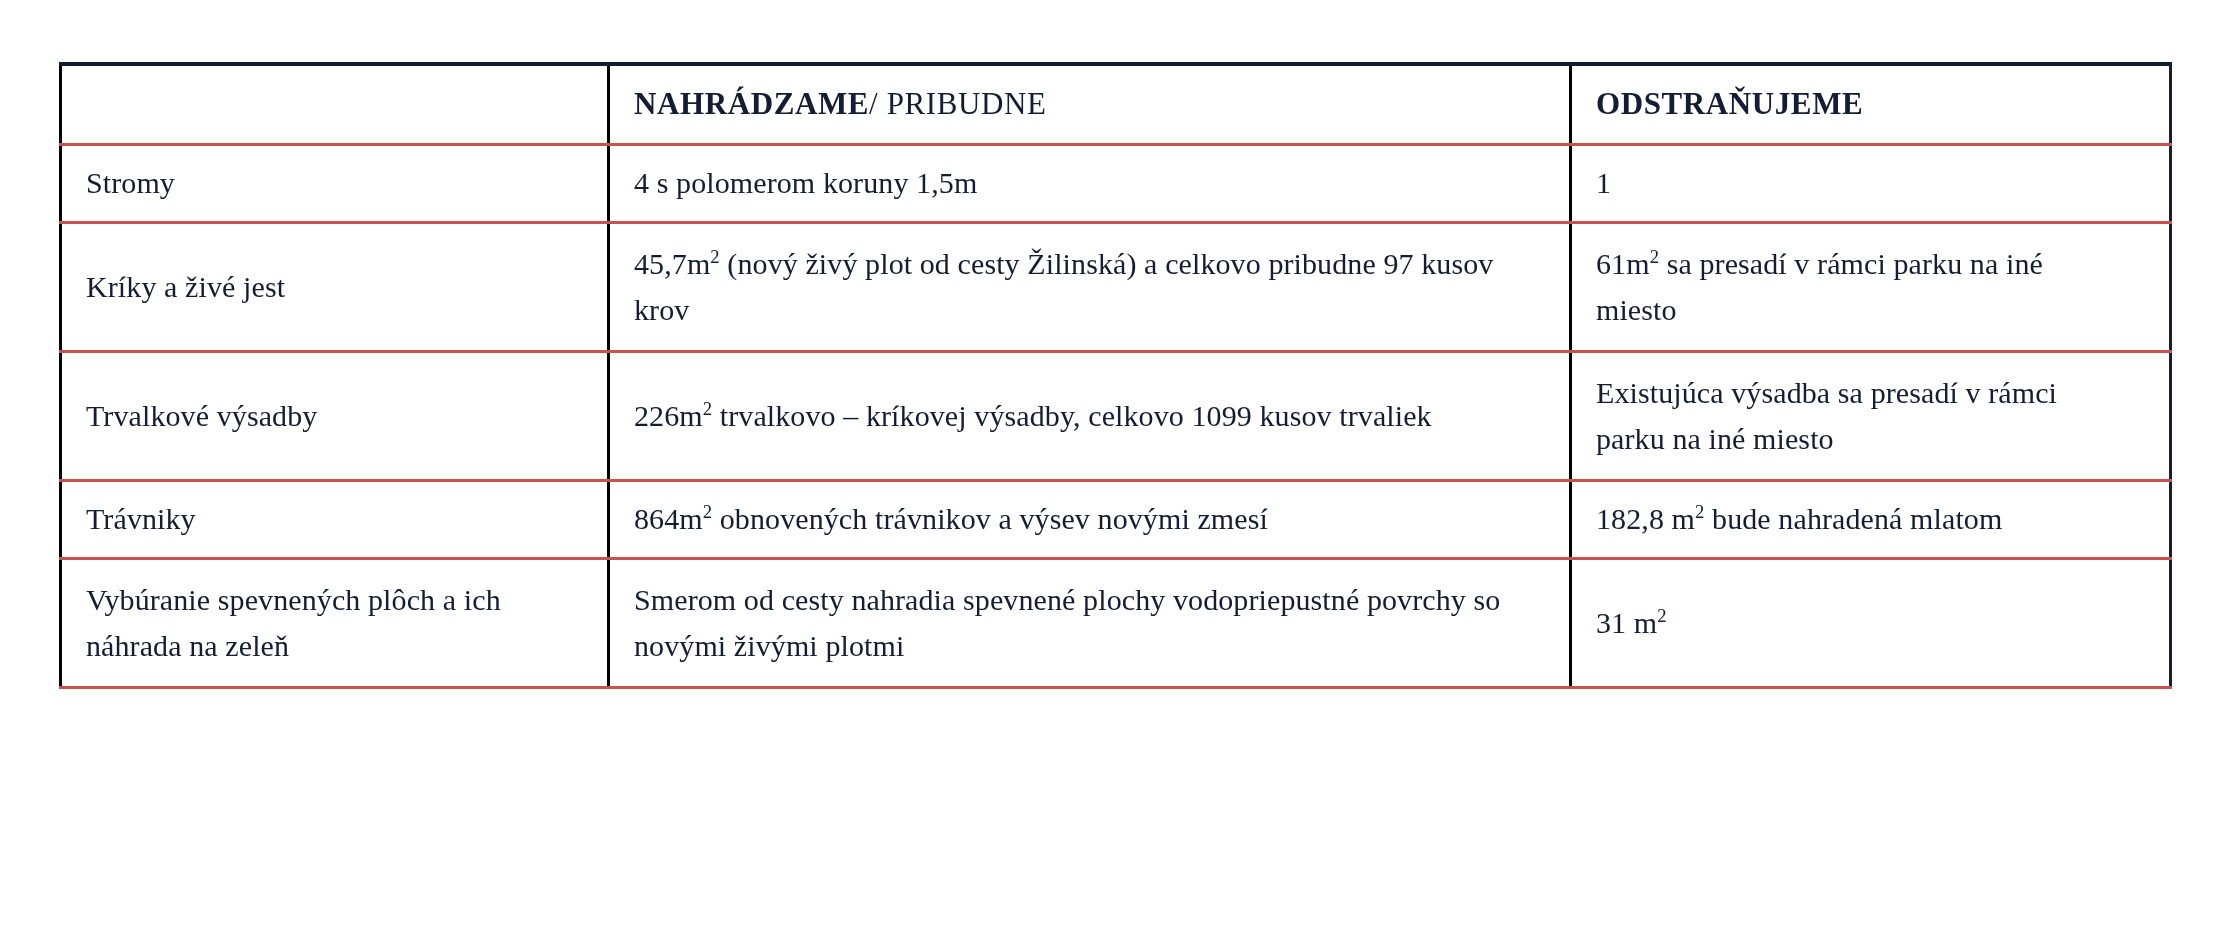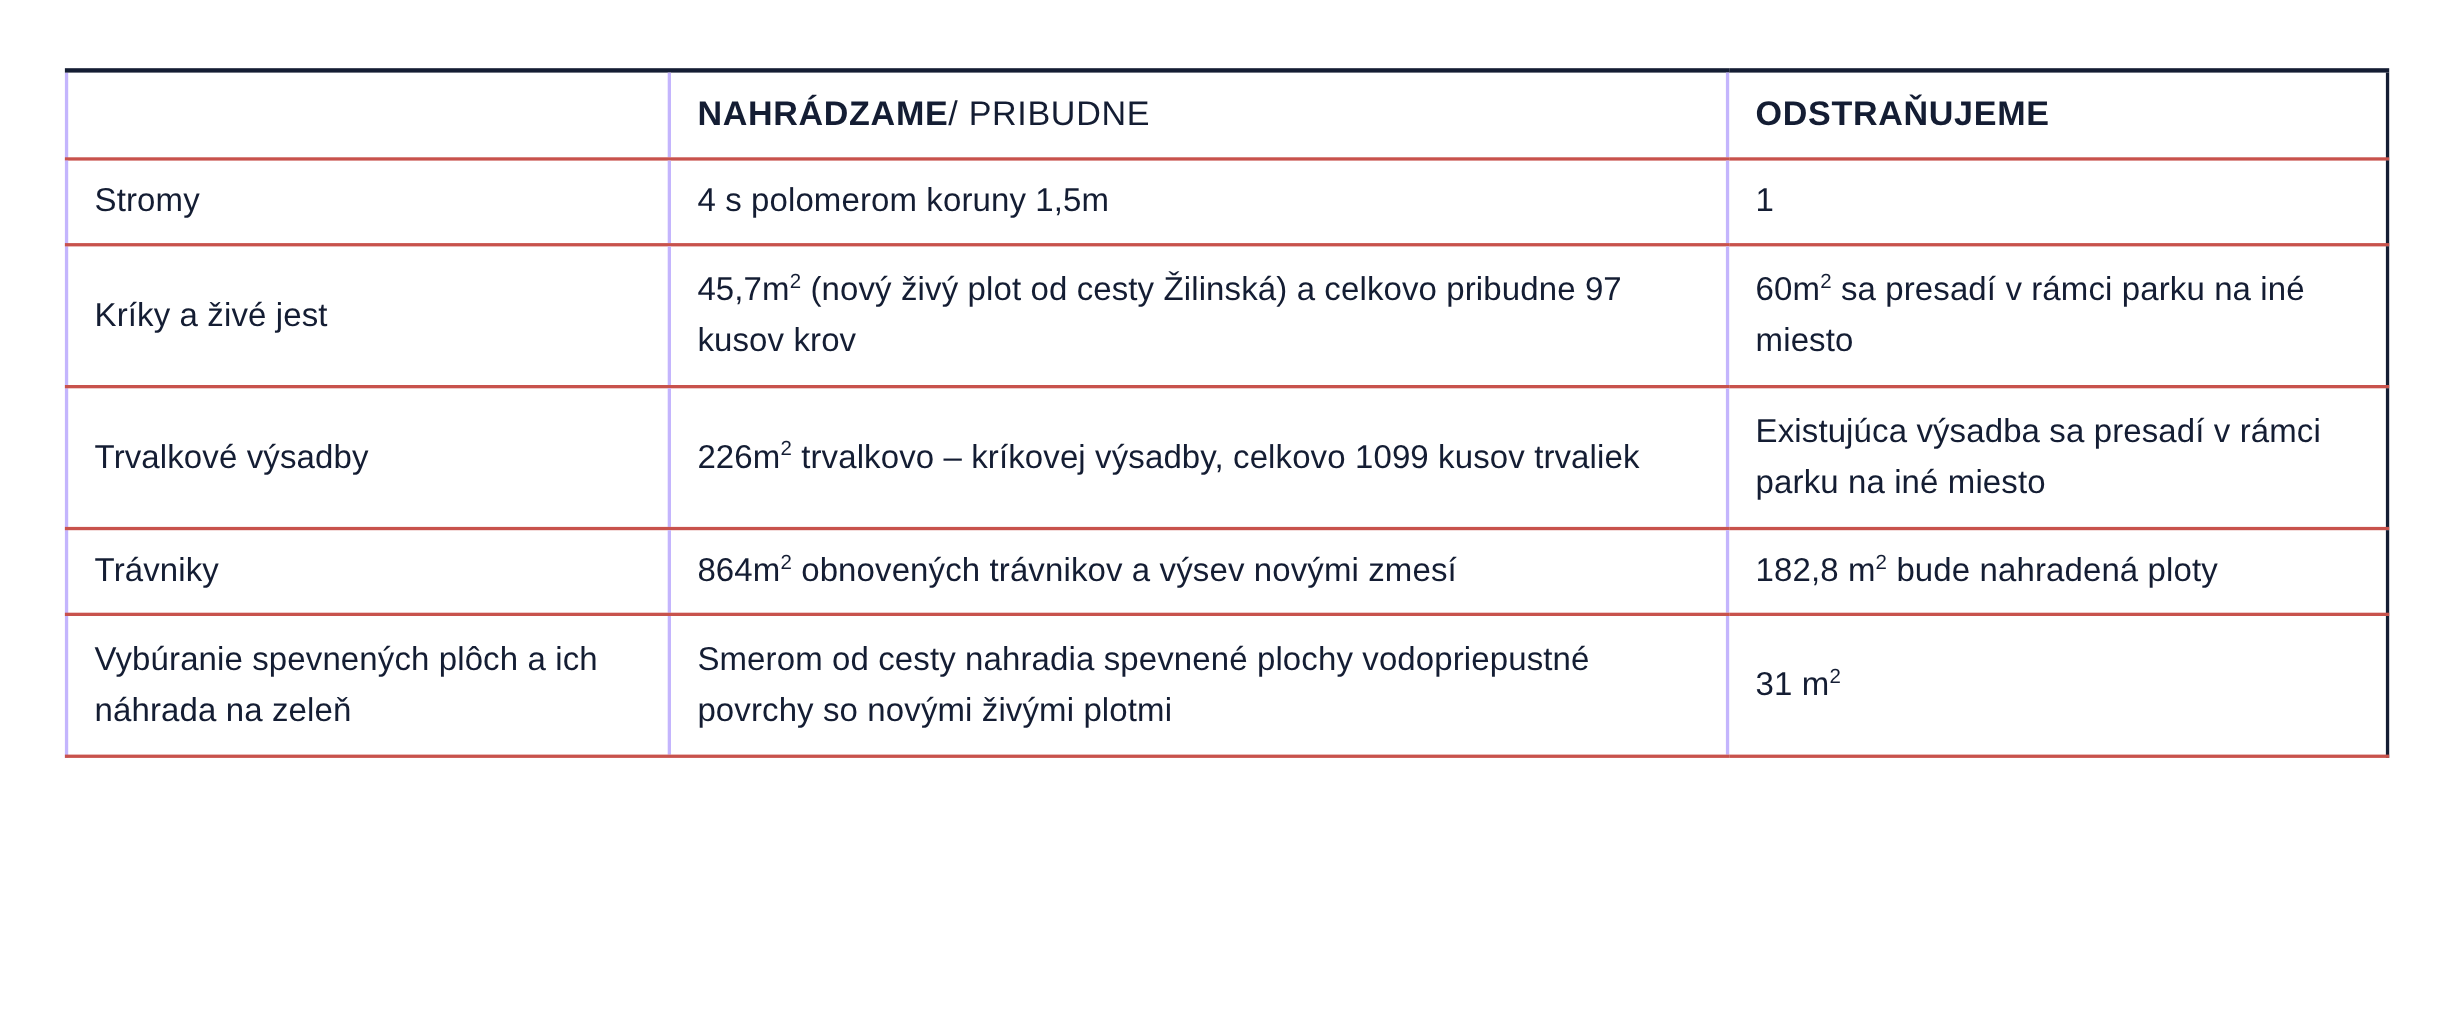--- a/index.html
+++ b/index.html
@@ -35,24 +35,25 @@
   .comparison-table col.col-category { width: 548px; }
   .comparison-table col.col-adding   { width: 962px; }
   .comparison-table col.col-removing { width: 600px; }
 
   .comparison-table th,
   .comparison-table td {
     vertical-align: middle;
     text-align: left;
     padding: 0 0 0 24px;
     box-sizing: border-box;
-    border-left: 3px solid #c4b5fd;
+    border-left: 3px solid #000000;
     border-bottom: 3px solid #c8524c;
     font-weight: 400;
     letter-spacing: 0.1px;
+    font-family: Liberation Serif, serif;
   }
 
   .comparison-table th:last-child,
   .comparison-table td:last-child {
     border-right: 3px solid #141d33;
   }
 
   .comparison-table thead th {
     border-top: 4px solid #141d33;
     height: 80px;
@@ -133,21 +134,21 @@
       </tr>
 
       <tr class="row-double">
         <td>
           <span class="cell-text">Kríky a živé jest</span>
         </td>
         <td>
           <span class="cell-text"><span>45,7m</span><sup>2</sup><span> (nový živý plot od cesty Žilinská) a celkovo pribudne 97 kusov krov</span></span>
         </td>
         <td>
-          <span class="cell-text"><span>60m</span><sup>2</sup><span> sa presadí v rámci parku na iné miesto</span></span>
+          <span class="cell-text"><span>61m</span><sup>2</sup><span> sa presadí v rámci parku na iné miesto</span></span>
         </td>
       </tr>
 
       <tr class="row-double">
         <td>
           <span class="cell-text">Trvalkové výsadby</span>
         </td>
         <td>
           <span class="cell-text"><span>226m</span><sup>2</sup><span> trvalkovo – kríkovej výsadby, celkovo 1099 kusov trvaliek</span></span>
         </td>
@@ -157,21 +158,21 @@
       </tr>
 
       <tr class="row-single">
         <td>
           <span class="cell-text">Trávniky</span>
         </td>
         <td>
           <span class="cell-text"><span>864m</span><sup>2</sup><span> obnovených trávnikov a výsev novými zmesí</span></span>
         </td>
         <td>
-          <span class="cell-text"><span>182,8 m</span><sup>2</sup><span> bude nahradená ploty</span></span>
+          <span class="cell-text"><span>182,8 m</span><sup>2</sup><span> bude nahradená mlatom</span></span>
         </td>
       </tr>
 
       <tr class="row-double">
         <td>
           <span class="cell-text">Vybúranie spevnených plôch a ich náhrada na zeleň</span>
         </td>
         <td>
           <span class="cell-text"><span>Smerom od cesty nahradia spevnené plochy vodopriepustné povrchy so novými živými plotmi</span><sup></sup><span></span></span>
         </td>

